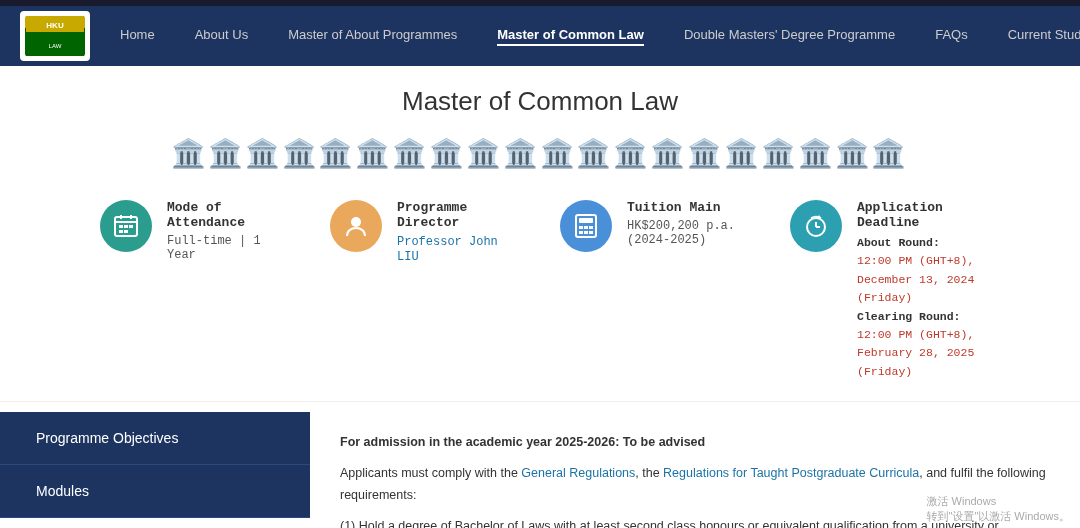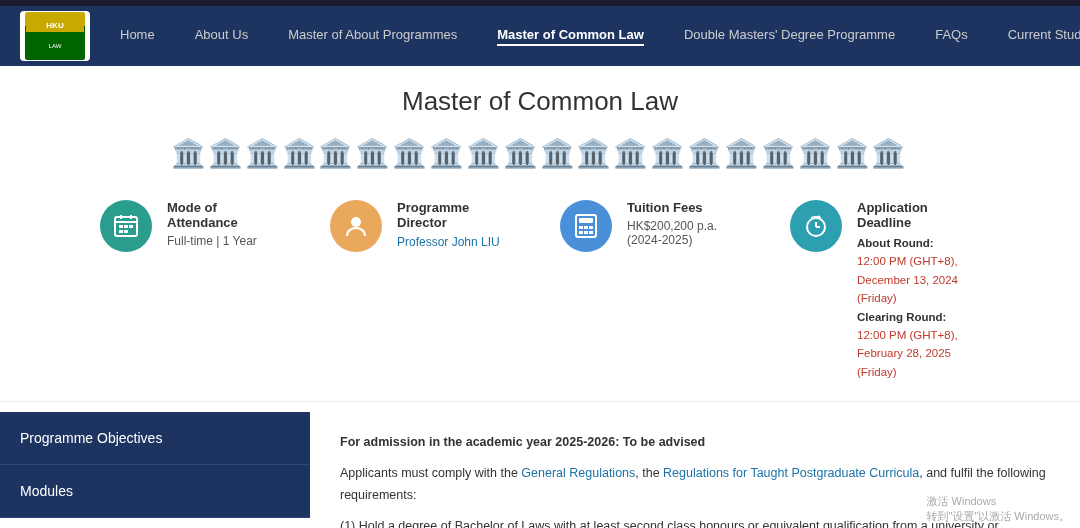--- a/index.html
+++ b/index.html
@@ -2,53 +2,53 @@
 <html><head>
   <meta charset="utf-8">
   <style>
     * { margin: 0; padding: 0; box-sizing: border-box; }
     body { font-family: Arial, sans-serif; font-size: 13px; background: #fff; width: 1080px; overflow-x: hidden; }
 
     
     .top-bar { background: #1a1a2e; height: 6px; }
     .nav-bar { background: #1d3461; display: flex; align-items: center; padding: 0 20px; height: 60px; }
     .logo { width: 70px; height: 50px; background: #fff; border-radius: 4px; display: flex; align-items: center; justify-content: center; margin-right: 30px; flex-shrink: 0; }
-    .logo-inner { width: 60px; height: 48px; background: linear-gradient(to bottom, #c8a900 30%, #006400 30%); border-radius: 2px; display: flex; align-items: center; justify-content: center; font-size: 8px; color: white; }
+    .logo-inner { width: 60px; height: 40px; background: linear-gradient(to bottom, #c8a900 30%, #006400 30%); border-radius: 2px; display: flex; align-items: center; justify-content: center; font-size: 8px; color: white; }
     .nav-links { display: flex; gap: 40px; flex: 1; justify-content: center; }
     .nav-links a { color: #ccc; text-decoration: none; font-size: 13px; white-space: nowrap; cursor: pointer; }
     .nav-links a.active { color: #fff; font-weight: bold; border-bottom: 2px solid #fff; padding-bottom: 2px; }
 
     
     .page-title { text-align: center; font-size: 26px; font-weight: normal; color: #333; padding: 20px 0 10px; }
 
     
     .pillars { text-align: center; padding: 10px 0; font-size: 28px; color: #1d3461; letter-spacing: 2px; }
 
     
     .info-cards { display: flex; padding: 20px 100px; gap: 40px; border-bottom: 1px solid #eee; }
     .info-card { flex: 1; }
-    .info-card-header { display: flex; align-items: flex-start; gap: 15px; }
+    .info-card-header { display: flex; align-items: flex-start; gap: 15px; font-family: Liberation Mono, monospace; }
     .info-icon { width: 52px; height: 52px; border-radius: 50%; display: flex; align-items: center; justify-content: center; font-size: 24px; flex-shrink: 0; }
     .icon-teal { background: #2a9d8f; color: white; }
     .icon-orange { background: #e9a85c; color: white; }
     .icon-blue { background: #4a90d9; color: white; }
     .icon-teal2 { background: #2ca0b0; color: white; }
     .info-card h4 { font-size: 13px; font-weight: bold; color: #333; margin-bottom: 4px; }
     .info-card .value { font-size: 12px; color: #555; }
     .info-card a { color: #1a73a7; text-decoration: none; font-size: 12px; }
     .deadline-text { font-size: 11.5px; color: #333; line-height: 1.6; }
     .deadline-text strong { font-weight: bold; }
     .deadline-text a { color: #c0392b; font-size: 11.5px; }
 
     
     .main-content { display: flex; margin-top: 10px; }
 
     
     .sidebar { width: 310px; flex-shrink: 0; }
-    .sidebar-item { padding: 18px 20px; background: #1d3461; color: white; font-size: 14px; cursor: pointer; border-bottom: 1px solid #2a4a7f; }
+    .sidebar-item { padding: 18px 36px; background: #1d3461; color: white; font-size: 14px; cursor: pointer; border-bottom: 1px solid #2a4a7f; }
 
     
     .content { flex: 1; padding: 20px 30px; background: #fff; }
     .content p { font-size: 12.5px; color: #333; line-height: 1.7; margin-bottom: 10px; }
     .content p strong { font-weight: bold; }
     .content a { color: #1a73a7; text-decoration: none; }
 
     
     .win-activate { position: fixed; bottom: 4px; right: 10px; font-size: 11px; color: #aaa; }
   </style>
@@ -131,21 +131,21 @@
           <rect x="6" y="5" width="14" height="5" rx="1" fill="white"></rect>
           <rect x="6" y="13" width="4" height="3" fill="white"></rect>
           <rect x="11" y="13" width="4" height="3" fill="white"></rect>
           <rect x="16" y="13" width="4" height="3" fill="white"></rect>
           <rect x="6" y="18" width="4" height="3" fill="white"></rect>
           <rect x="11" y="18" width="4" height="3" fill="white"></rect>
           <rect x="16" y="18" width="4" height="3" fill="white"></rect>
         </svg>
       </div>
       <div>
-        <h4>Tuition Fees</h4>
+        <h4>Tuition Main</h4>
         <div class="value">HK$200,200 p.a. (2024-2025)</div>
       </div>
     </div>
   </div>
 
   <div class="info-card">
     <div class="info-card-header">
       <div class="info-icon icon-teal2">
         <svg width="26" height="26" viewBox="0 0 26 26" fill="none">
           <circle cx="13" cy="14" r="9" stroke="white" stroke-width="2" fill="none"></circle>

